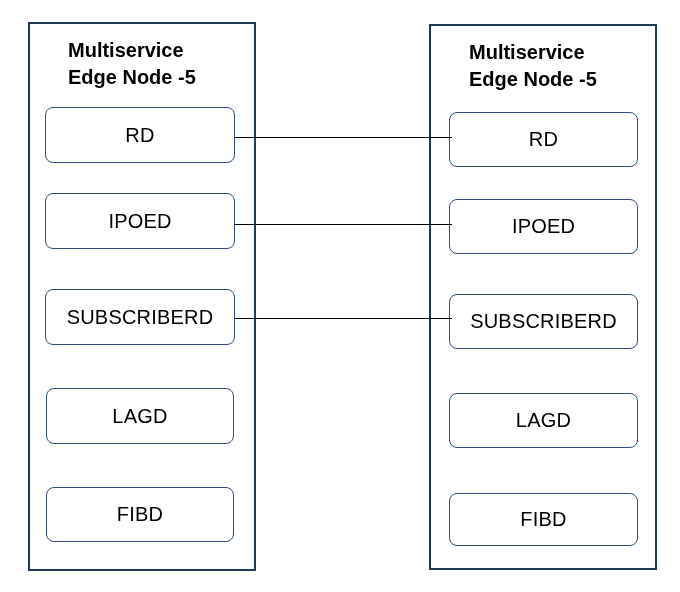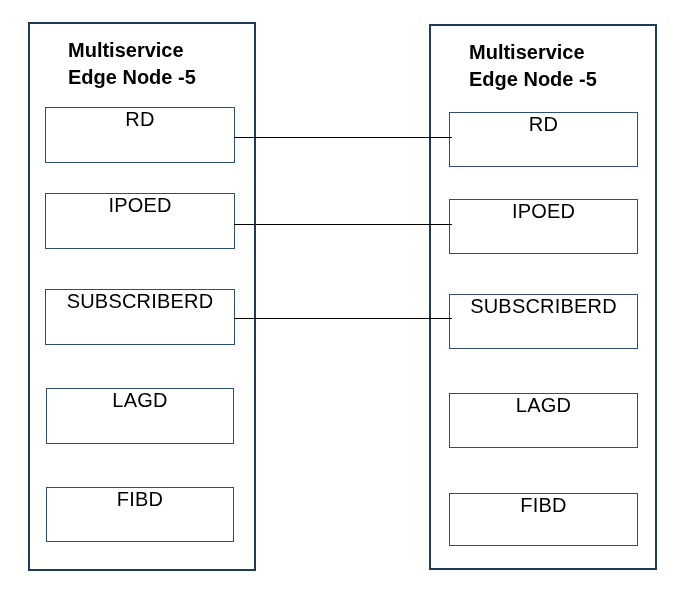--- a/index.html
+++ b/index.html
@@ -27,23 +27,24 @@
     font-size: 20px;
     font-weight: bold;
     line-height: 27px;
     color: #000000;
   }
   .node-title span { display: block; white-space: nowrap; }
   .daemon {
     position: absolute;
     box-sizing: border-box;
     border: 1.5px solid #2e4d7b;
-    border-radius: 0;
+    border-radius: 8px;
     background: #ffffff;
     display: flex;
+    align-items: center;
     justify-content: center;
     font-size: 20px;
     color: #000000;
     letter-spacing: 0.2px;
   }
   .connector {
     position: absolute;
     left: 234px;
     width: 218px;
     height: 0;

